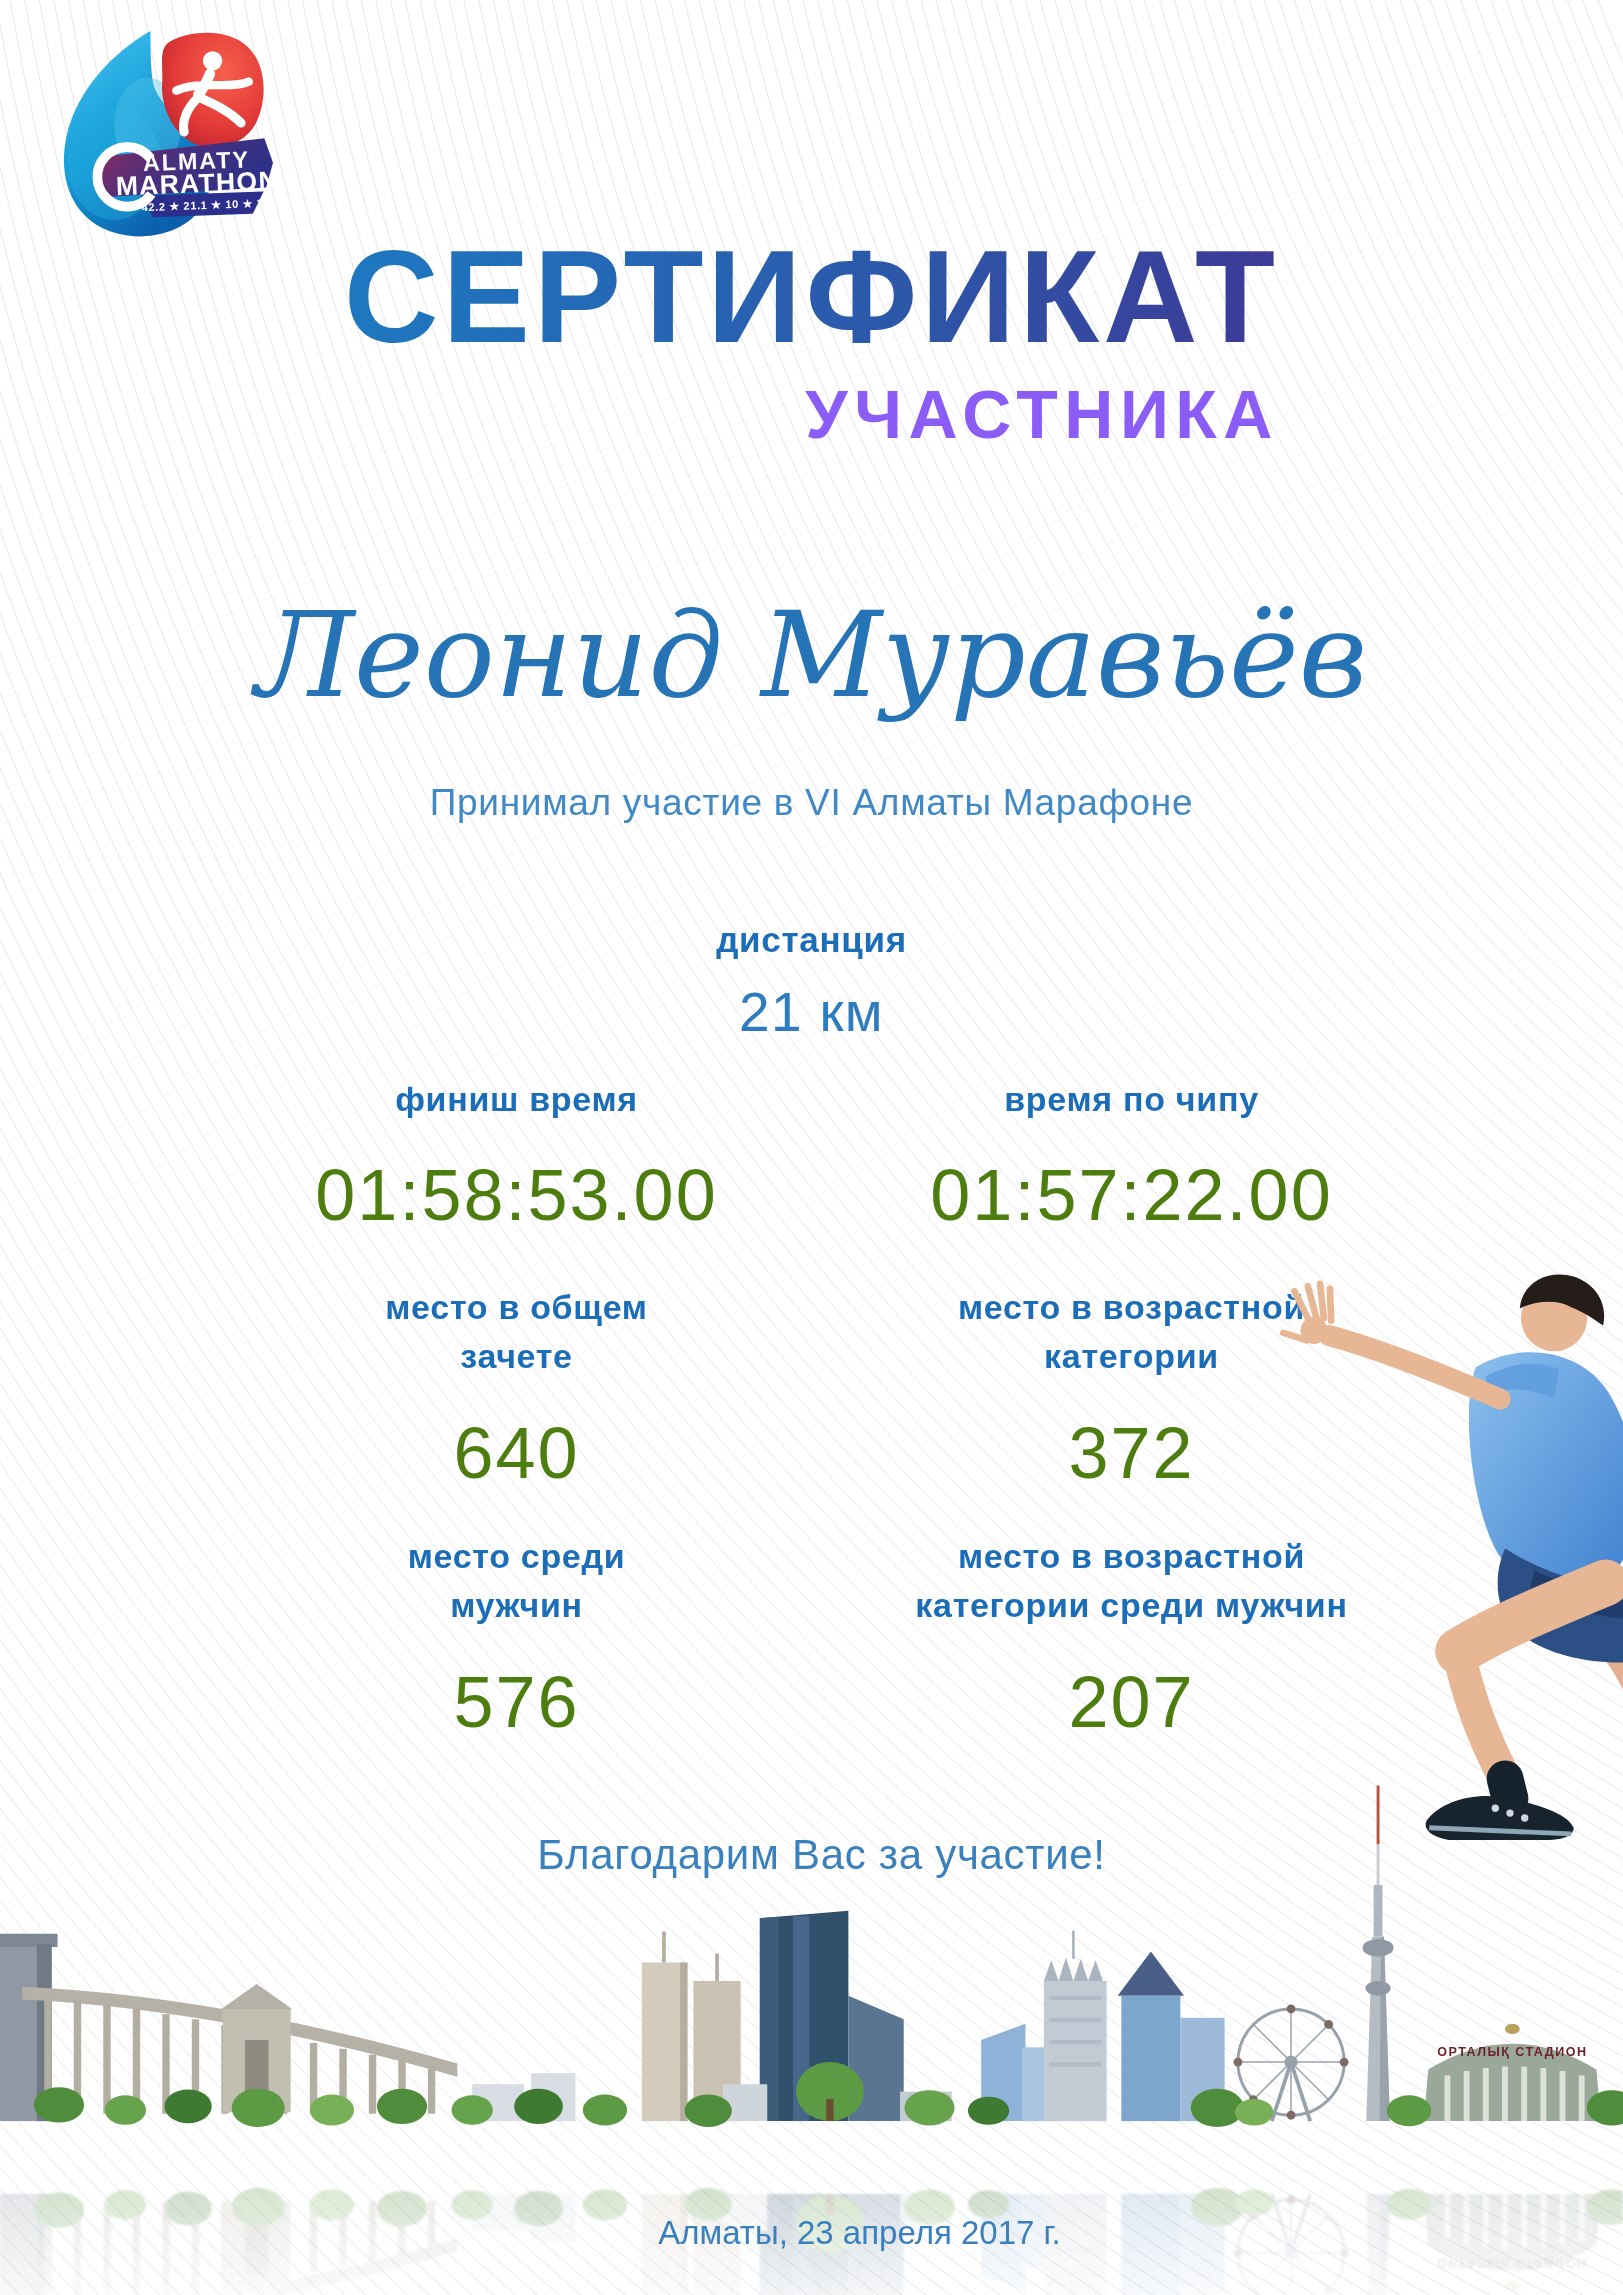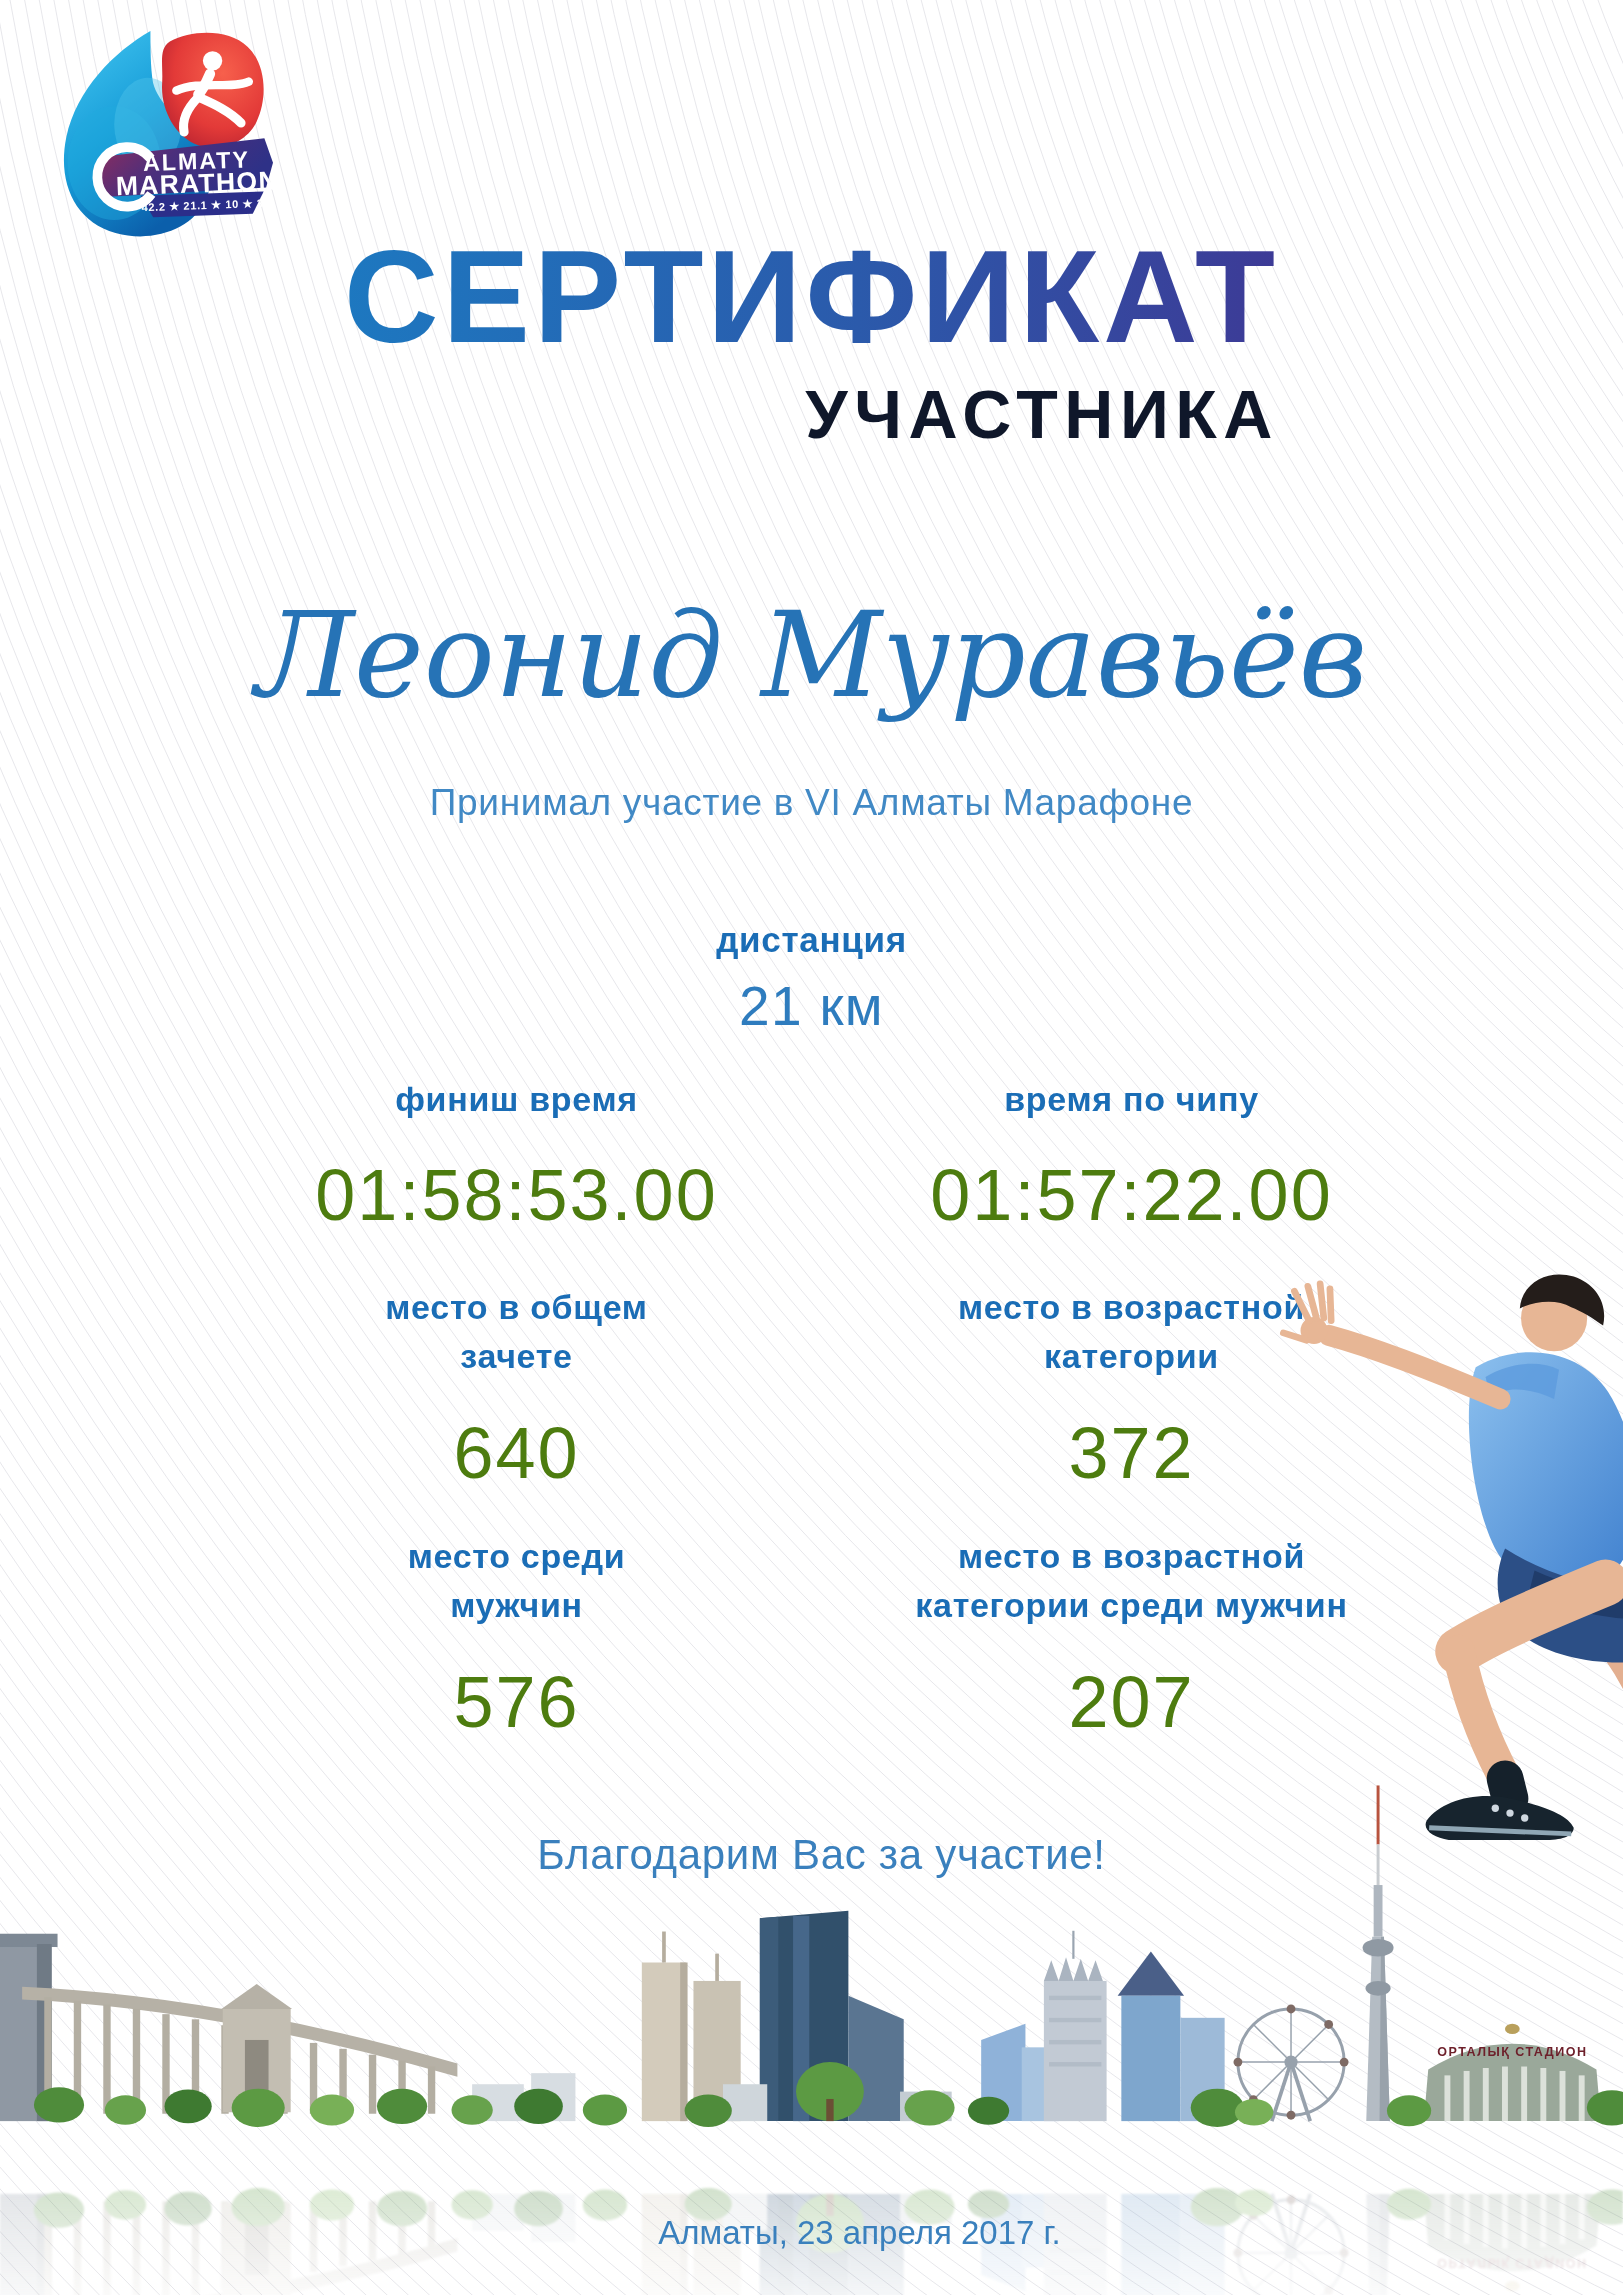--- a/index.html
+++ b/index.html
@@ -20,36 +20,36 @@
   
   .title-wrap { left:0; right:0; top:228px; text-align:center; }
   .title-inner { display:inline-block; text-align:right; }
   .cert-title {
     margin:0; font-size:131px; font-weight:bold; letter-spacing:3.9px; line-height:1.05;
     background:linear-gradient(90deg,#1d78c0 0%, #2b5aab 55%, #3d3a96 100%);
     -webkit-background-clip:text; background-clip:text;
     color:#2a5aa8; -webkit-text-fill-color:transparent;
   }
   .cert-subtitle {
-    font-size:68px; font-weight:bold; letter-spacing:6.5px; color:#0f172a; margin-top:9.2px;
+    font-size:68px; font-weight:bold; letter-spacing:6.5px; color:#8b5cf6; margin-top:9.2px;
   }
 
   .name {
     left:0; right:0; top:579px; text-align:center;
     font-family:"DejaVu Serif", serif; font-style:italic;
     font-size:118px; line-height:1.3; color:#2673b6;
   }
   .event-line {
     left:0; right:0; top:782px; text-align:center;
     font-size:37px; letter-spacing:0.7px; color:#4189c5;
   }
 
   .distance-block { left:0; right:0; top:920px; text-align:center; }
   .dist-label { font-size:35px; font-weight:bold; color:#1a6db6; letter-spacing:0.7px; }
-  .dist-value { font-size:55px; color:#2e7cbe; margin-top:14px; letter-spacing:1.3px; }
+  .dist-value { font-size:55px; color:#2e7cbe; margin-top:20px; letter-spacing:1.3px; }
 
   .stats-row {
     left:209px; width:1229px; display:grid;
     grid-template-columns:615px 615px;
   }
   .row1 { top:1065px;margin-top:10px; } .row2 { top:1283px; } .row3 { top:1532px; }
   .stat { text-align:center; }
   .stat-label {
     font-size:34px; font-weight:bold; color:#1a6db6; letter-spacing:0.7px;
     line-height:1.45; white-space:pre-line;

